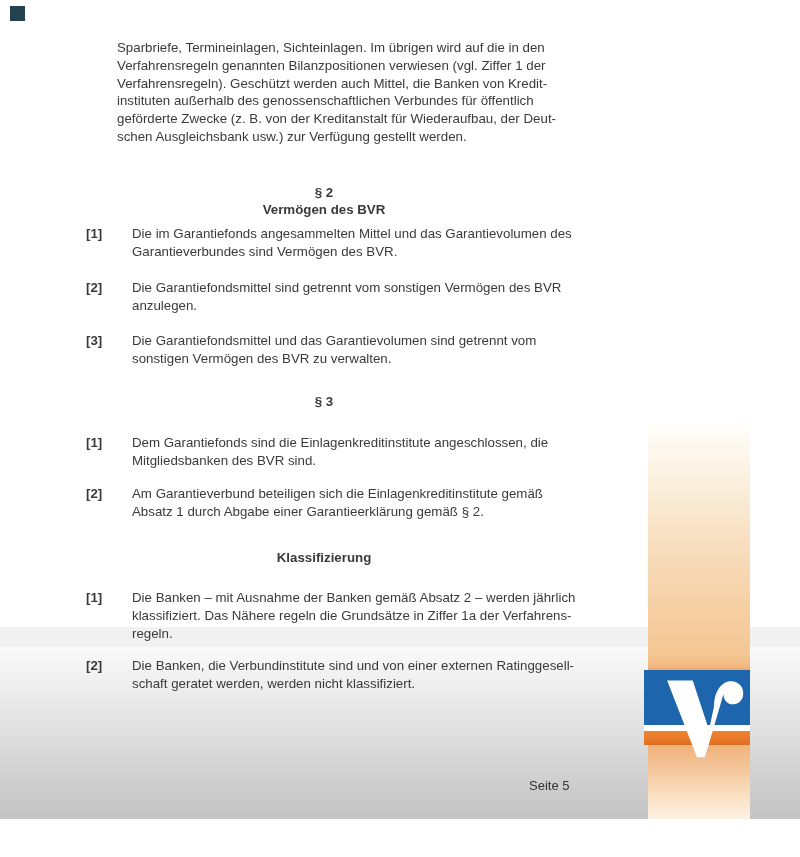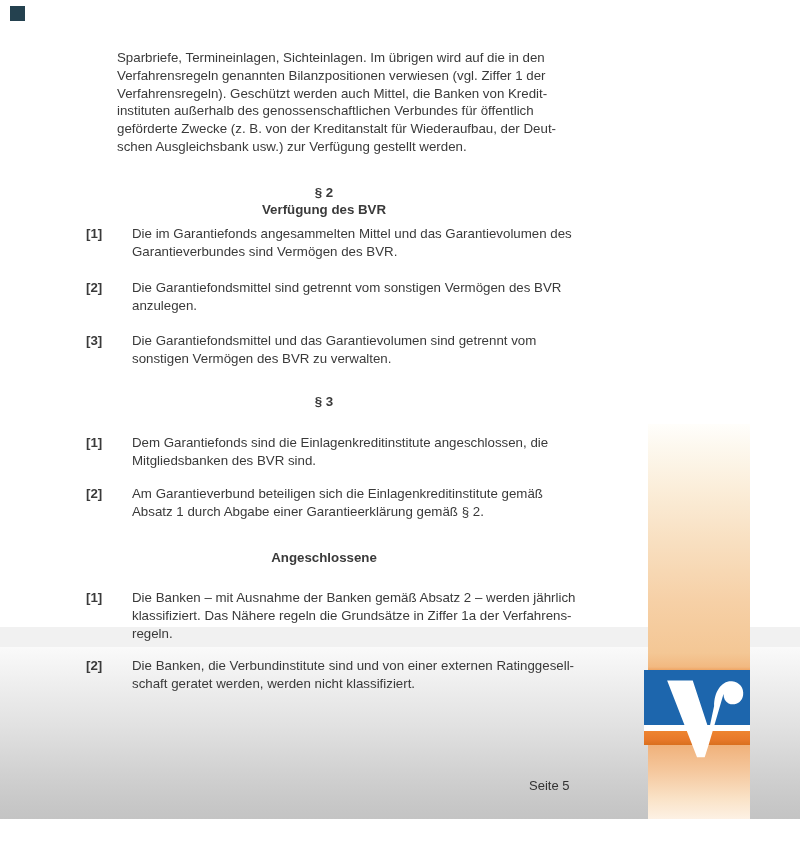--- a/index.html
+++ b/index.html
@@ -42,21 +42,21 @@
   
   .logo-block{position:absolute;left:644px;top:670px;width:106px;}
   .logo-blue{width:106px;height:55px;background:#1d66ad;}
   .logo-gap{width:106px;height:6px;background:#ffffff;}
   .logo-strip{width:106px;height:14px;background:linear-gradient(180deg,#ee8430 0%,#e8792a 60%,#d96f1e 100%);}
   .logo-v{position:absolute;left:660px;top:677px;width:86px;height:82px;}
   
   .corner-mark{position:absolute;left:10px;top:6px;width:15px;height:15px;background:#24414f;}
   
   .intro{
-    position:absolute;left:117px;top:49px;width:485px;
+    position:absolute;left:117px;top:39px;width:485px;
     font-size:13.3px;line-height:17.8px;white-space:pre-line;
   }
   .heading{
     position:absolute;left:114px;width:420px;text-align:center;
     font-weight:bold;font-size:13.3px;line-height:16.5px;
   }
   .heading span{display:block;}
   .h-s2{top:185px;}
   .h-s3{top:394px;}
   .h-s3a{top:550px;}
@@ -96,21 +96,21 @@
 
   <div class="intro">Sparbriefe, Termineinlagen, Sichteinlagen. Im übrigen wird auf die in den
 Verfahrensregeln genannten Bilanzpositionen verwiesen (vgl. Ziffer 1 der
 Verfahrensregeln). Geschützt werden auch Mittel, die Banken von Kredit-
 instituten außerhalb des genossenschaftlichen Verbundes für öffentlich
 geförderte Zwecke (z. B. von der Kreditanstalt für Wiederaufbau, der Deut-
 schen Ausgleichsbank usw.) zur Verfügung gestellt werden.</div>
 
   <div class="heading h-s2">
     <span>§ 2</span>
-    <span>Verfügung des BVR</span>
+    <span>Vermögen des BVR</span>
   </div>
   <div class="item i-s2-0">
     <span class="ilabel">[1]</span>
     <div class="itext">Die im Garantiefonds angesammelten Mittel und das Garantievolumen des
 Garantieverbundes sind Vermögen des BVR.</div>
   </div>
   <div class="item i-s2-1">
     <span class="ilabel">[2]</span>
     <div class="itext">Die Garantiefondsmittel sind getrennt vom sonstigen Vermögen des BVR
 anzulegen.</div>
@@ -129,21 +129,21 @@
     <div class="itext">Dem Garantiefonds sind die Einlagenkreditinstitute angeschlossen, die
 Mitgliedsbanken des BVR sind.</div>
   </div>
   <div class="item i-s3-1">
     <span class="ilabel">[2]</span>
     <div class="itext">Am Garantieverbund beteiligen sich die Einlagenkreditinstitute gemäß
 Absatz 1 durch Abgabe einer Garantieerklärung gemäß § 2.</div>
   </div>
 
   <div class="heading h-s3a">
-    <span>Angeschlossene</span>
+    <span>Klassifizierung</span>
   </div>
   <div class="item i-s3a-0">
     <span class="ilabel">[1]</span>
     <div class="itext">Die Banken – mit Ausnahme der Banken gemäß Absatz 2 – werden jährlich
 klassifiziert. Das Nähere regeln die Grundsätze in Ziffer 1a der Verfahrens-
 regeln.</div>
   </div>
   <div class="item i-s3a-1">
     <span class="ilabel">[2]</span>
     <div class="itext">Die Banken, die Verbundinstitute sind und von einer externen Ratinggesell-

